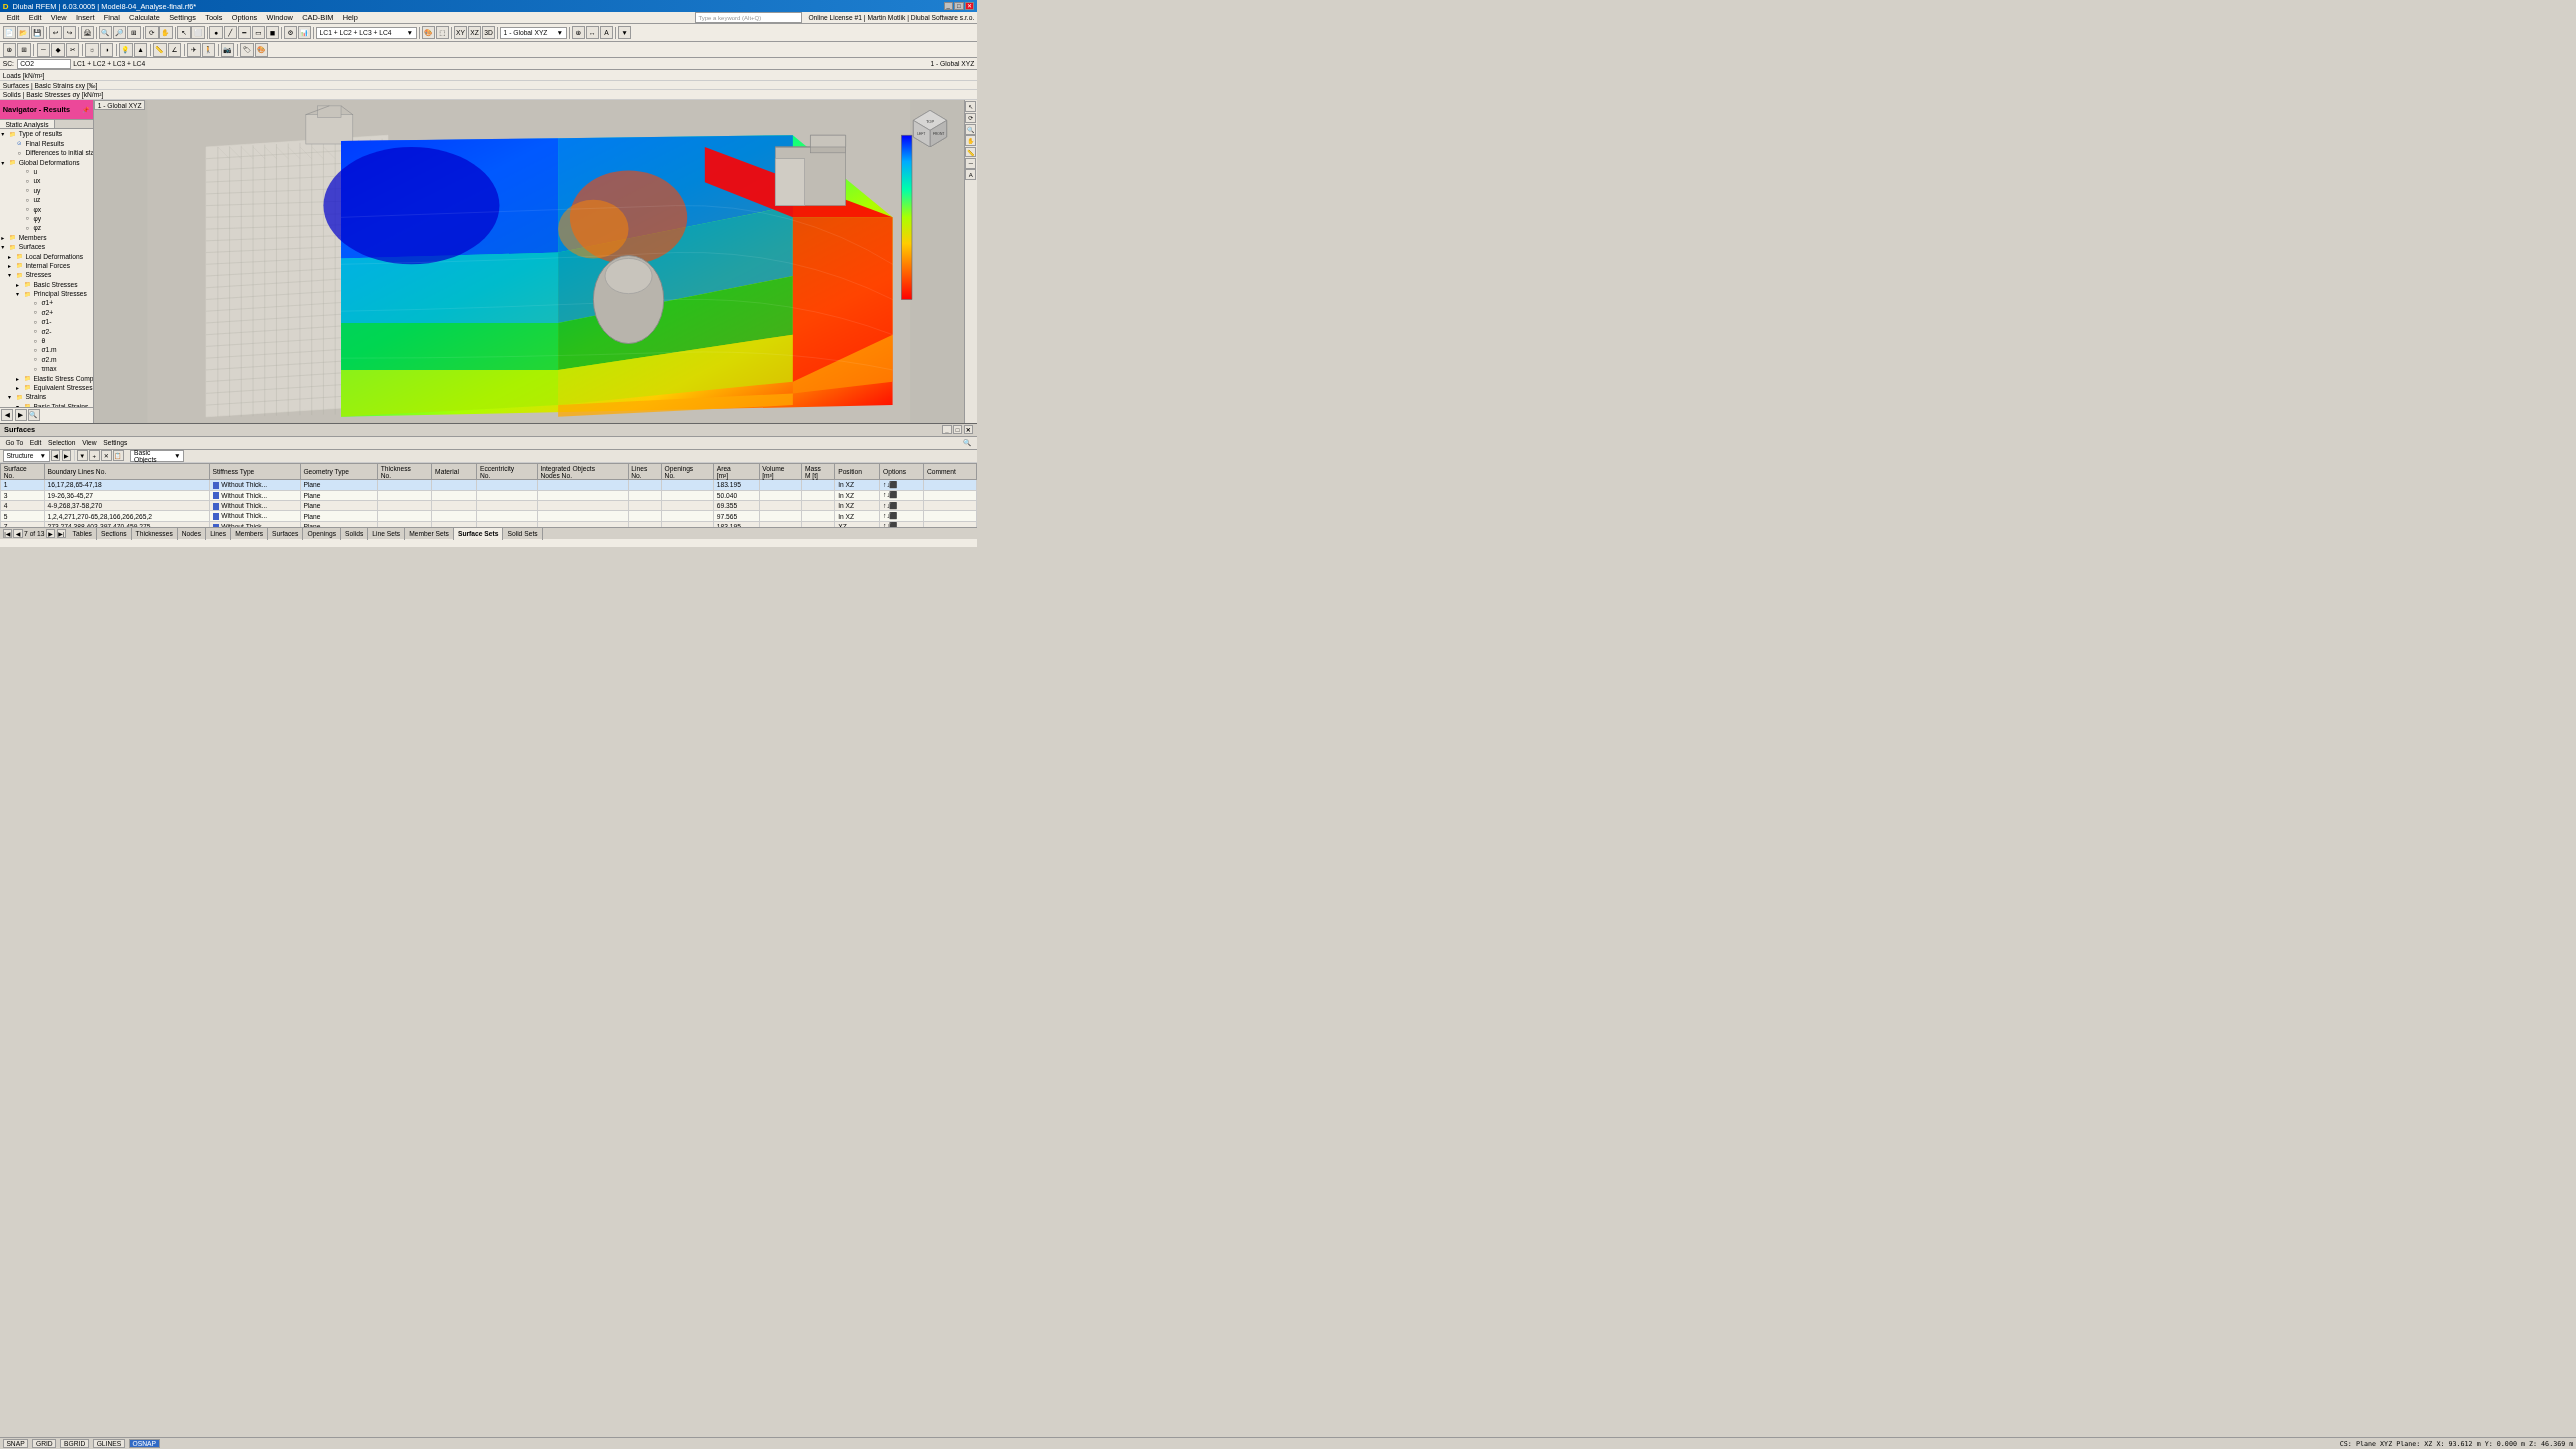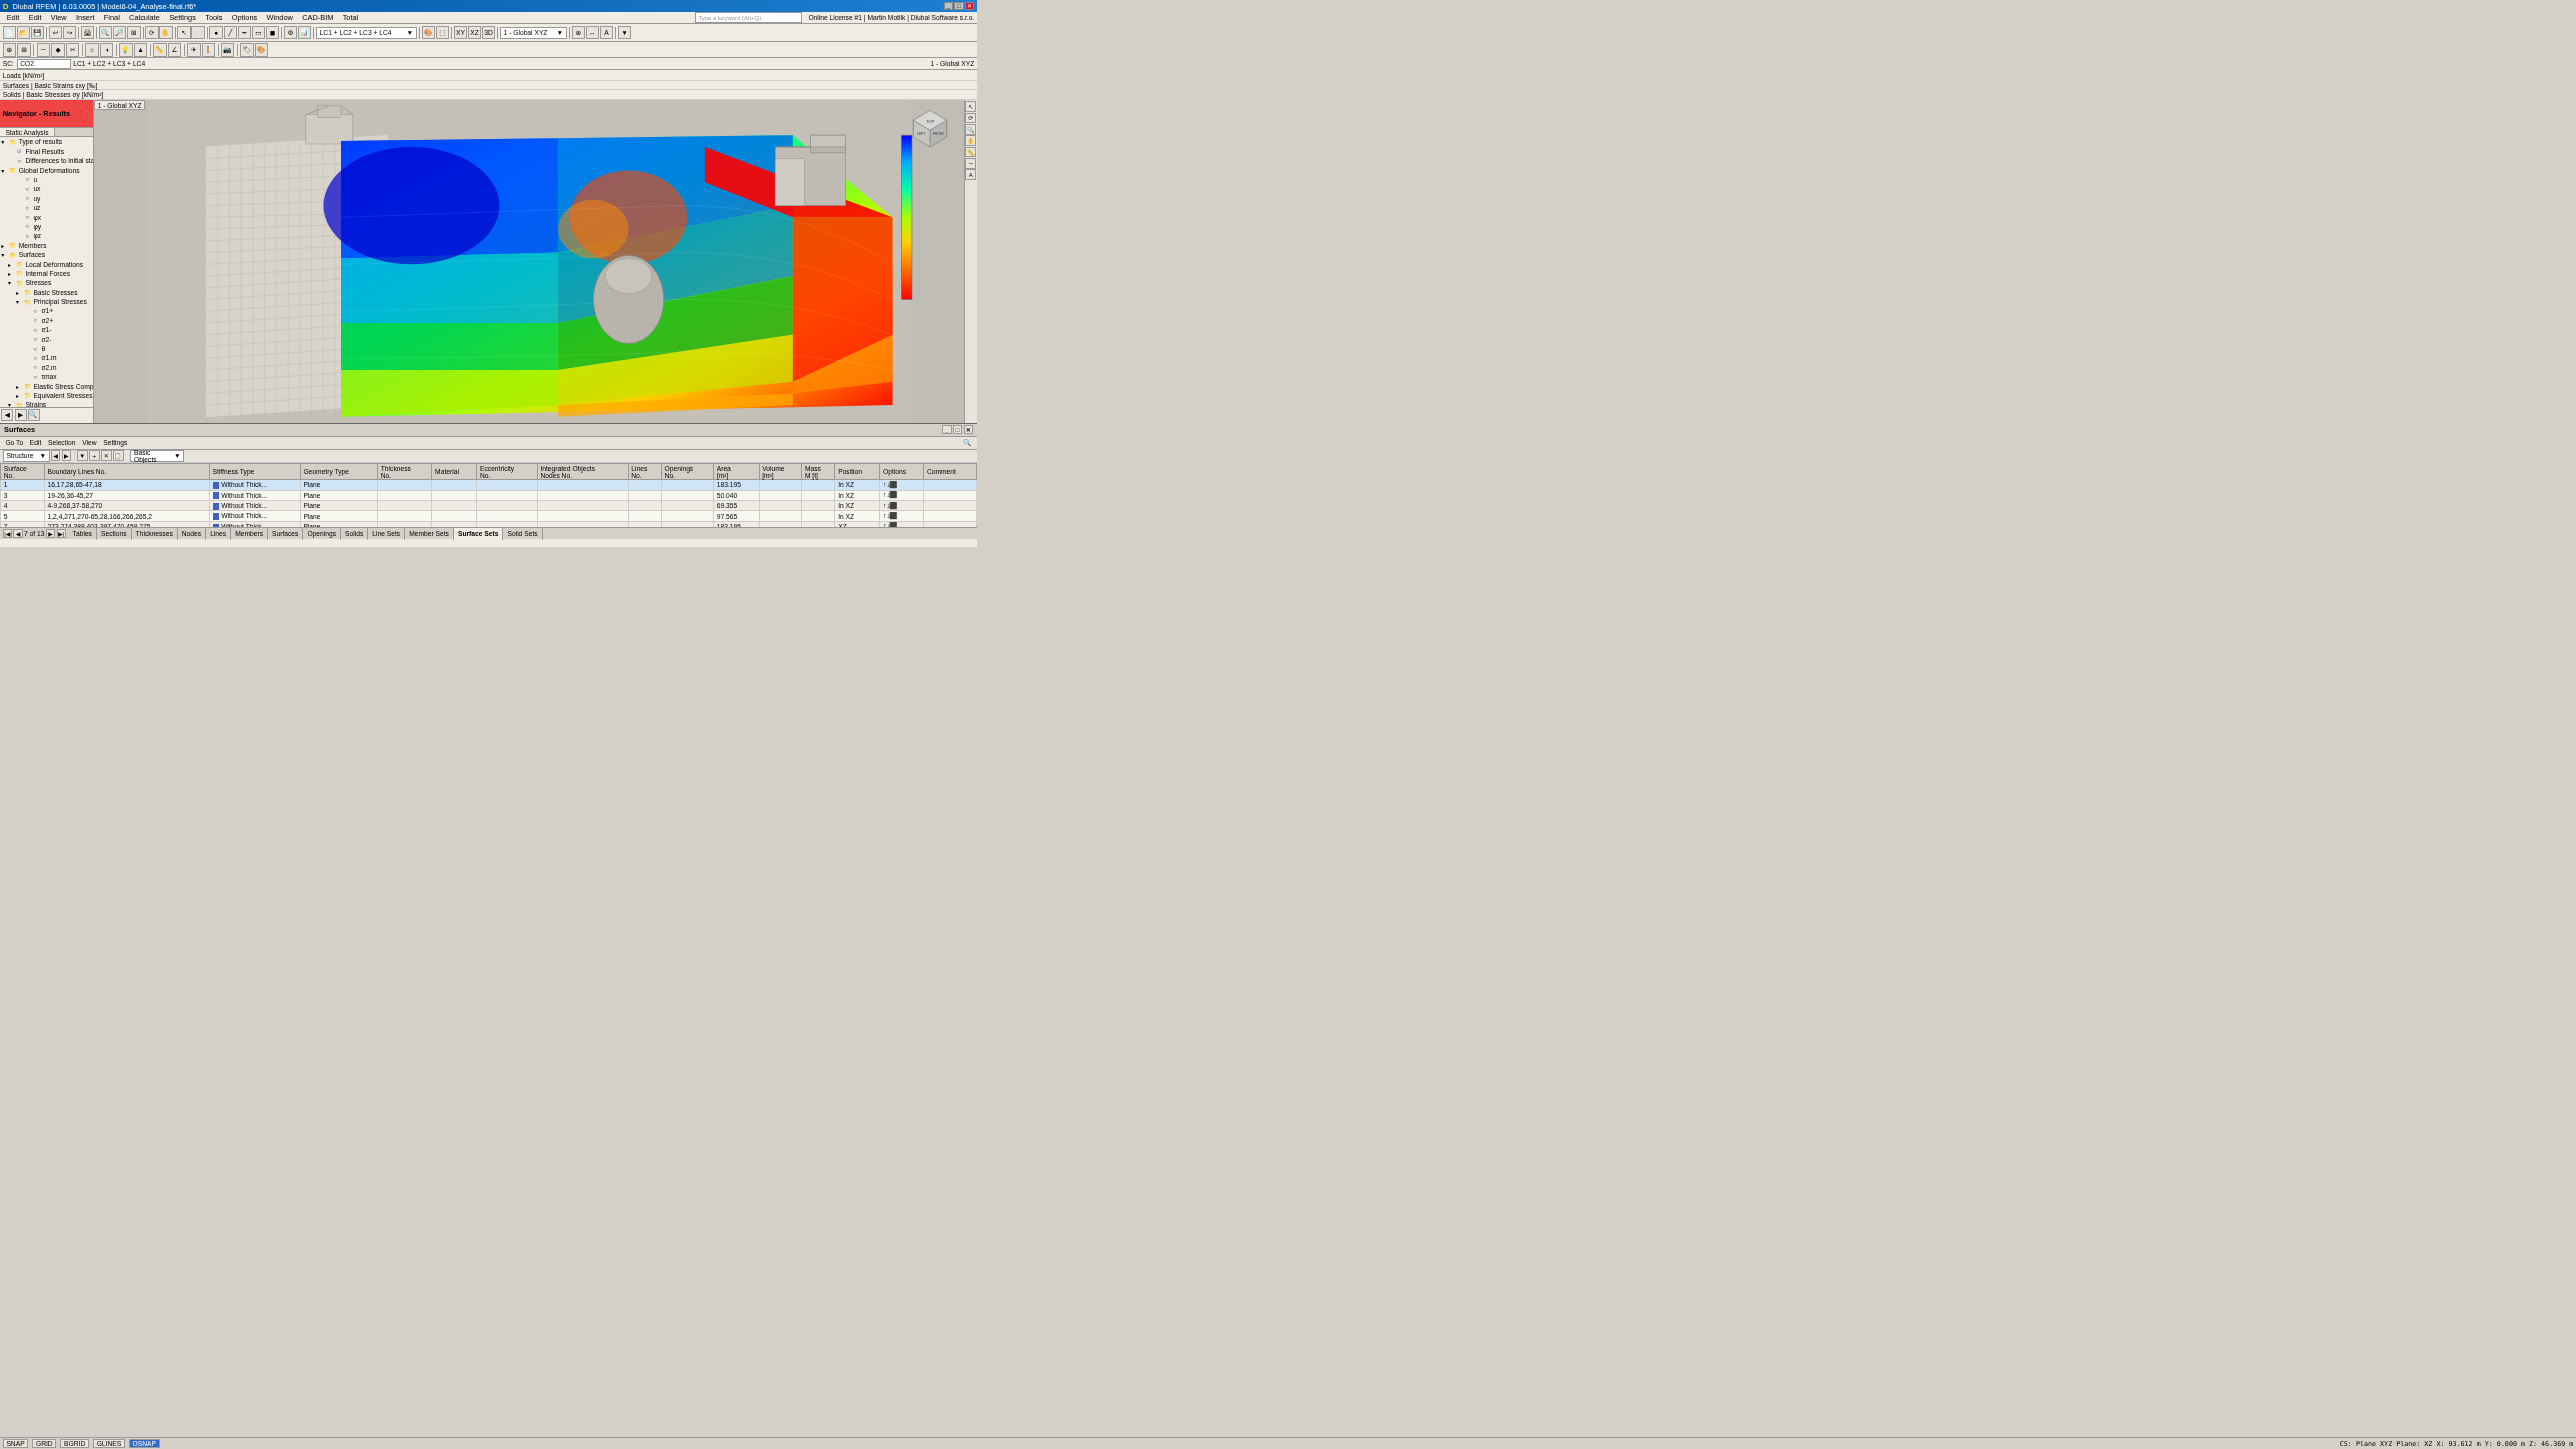--- a/index.html
+++ b/index.html
@@ -98,29 +98,29 @@
     
     #navigator {
       width: 94px;
       background: #f0ece4;
       border-right: 0.7px solid #999;
       display: flex;
       flex-direction: column;
       overflow: hidden;
     }
     #navigator-header {
-      background: #ef4444;
+      background: #ec4899;
       border-bottom: 0.7px solid #999;
       padding: 1.3px 2.7px;
       font-size: 7.4px;
       font-weight: bold;
       display: flex;
       justify-content: space-between;
       align-items: center;
-      height: 28px;
+      height: 20px;
     }
     #navigator-tabs {
       display: flex;
       background: #d4d0c8;
       border-bottom: 0.7px solid #999;
     }
     .nav-tab {
       padding: 0.7px 5.4px;
       font-size: 6.7px;
       border-right: 0.7px solid #999;
@@ -406,21 +406,21 @@
   <div class="menu-item">Edit</div>
   <div class="menu-item">View</div>
   <div class="menu-item">Insert</div>
   <div class="menu-item">Final</div>
   <div class="menu-item">Calculate</div>
   <div class="menu-item">Settings</div>
   <div class="menu-item">Tools</div>
   <div class="menu-item">Options</div>
   <div class="menu-item">Window</div>
   <div class="menu-item">CAD-BIM</div>
-  <div class="menu-item">Total</div>
+  <div class="menu-item">Help</div>
   <div style="flex:1"></div>
   <div style="background:white;border:0.7px solid #999;padding:0 2.7px;height:10.7px;display:flex;align-items:center;font-size:6.7px;width:107px;">
     <span style="color:#999;font-size:6px;">Type a keyword (Alt+Q)</span>
   </div>
   <div style="margin-left:5.4px;font-size:6.7px;">Online License #1 | Martin Motlik | Dlubal Software s.r.o.</div>
 </div>
 
 <div id="toolbar-area">
   <div class="toolbar-row" style="padding:0.7px 1.3px;">
 

